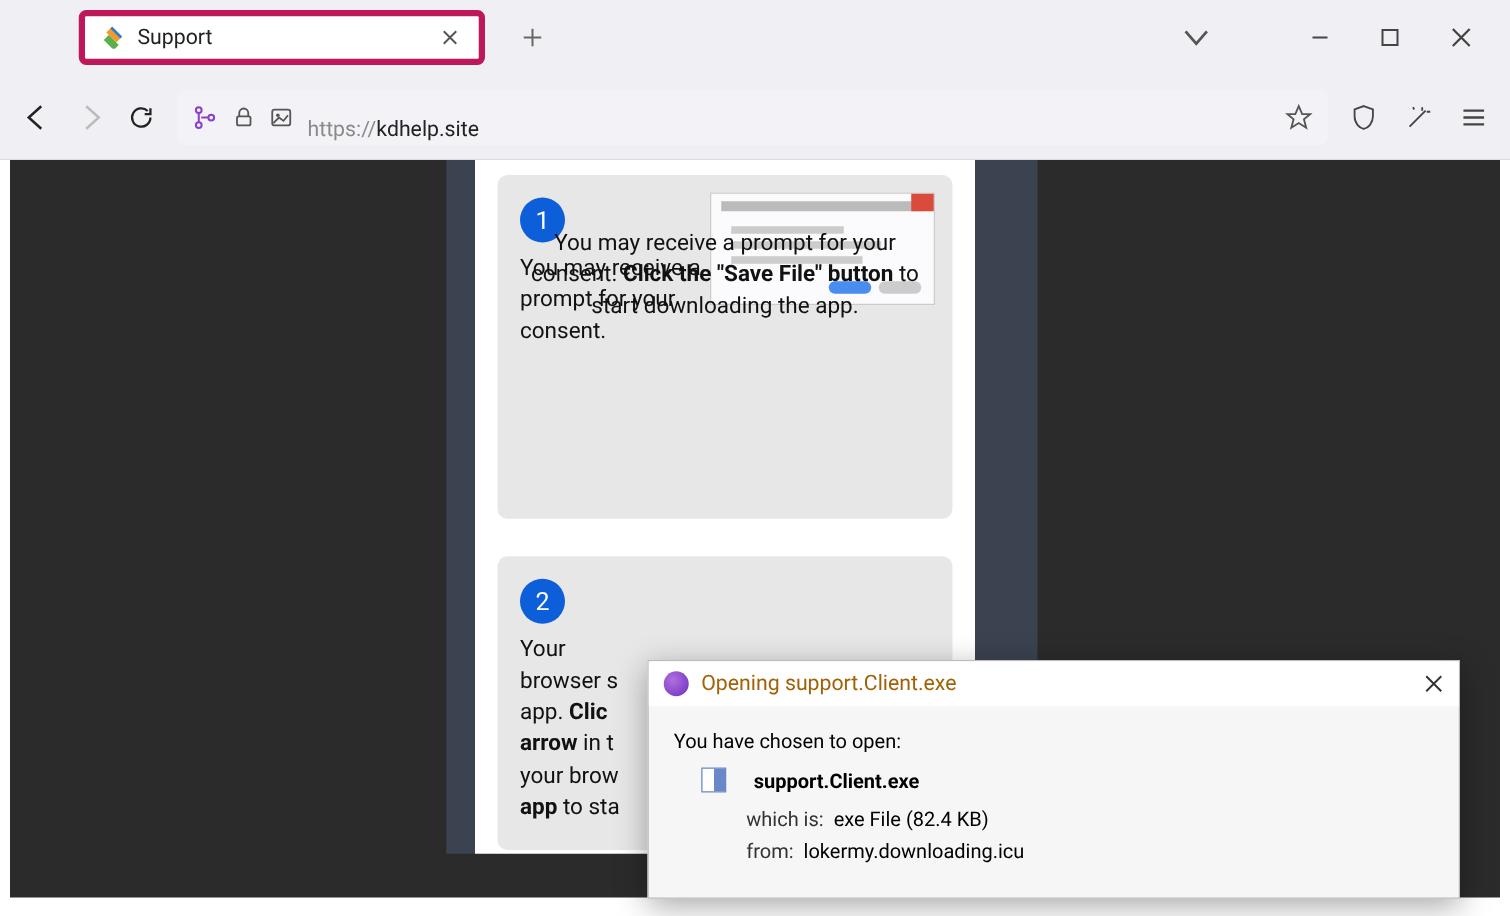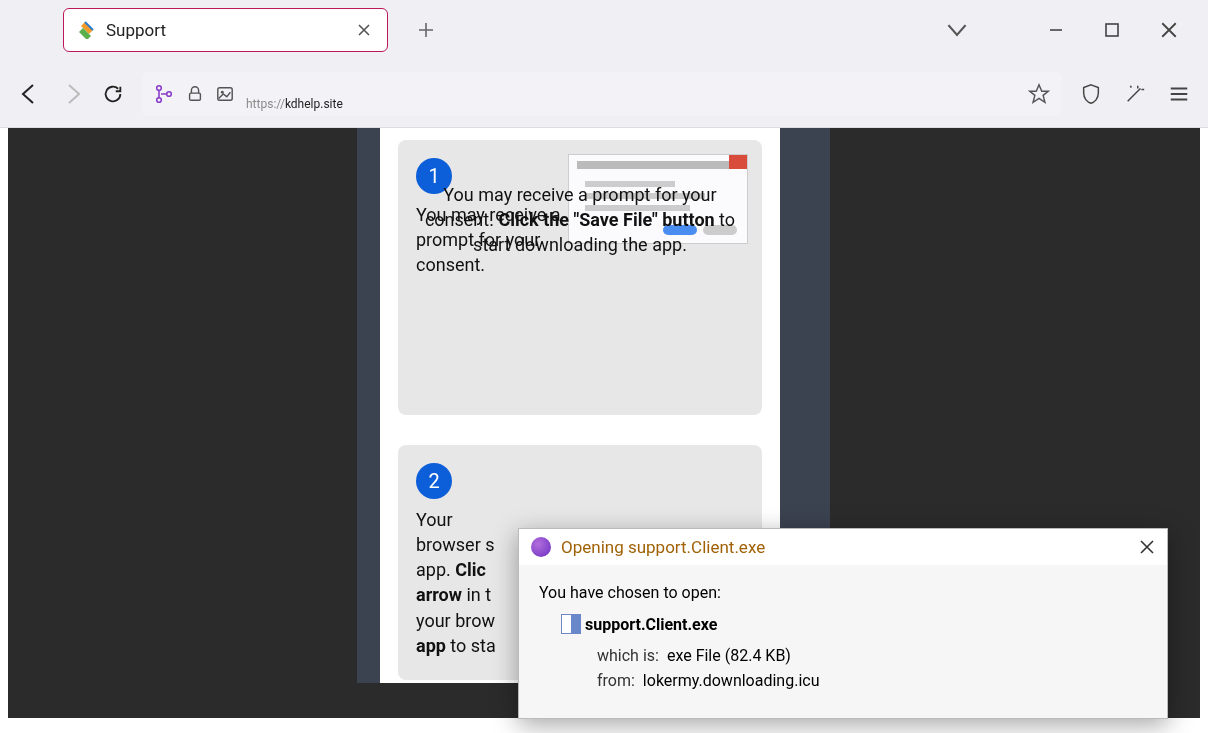--- a/index.html
+++ b/index.html
@@ -19,21 +19,21 @@
   }
   .tab-strip {
     display: flex;
     align-items: center;
     height: 60px;
     padding: 0 8px;
     position: relative;
   }
   .tab {
     background: #fff;
-    border: 1px solid #be185d;
+    border: 5px solid #be185d;
     border-radius: 6px;
     height: 44px;
     width: 325px;
     margin-left: 55px;
     display: flex;
     align-items: center;
     padding: 0 14px;
     gap: 10px;
   }
   .tab-favicon {
@@ -72,21 +72,21 @@
     flex: 1;
     background: #f3f3f7;
     border-radius: 6px;
     height: 44px;
     display: flex;
     align-items: center;
     padding: 0 12px;
     gap: 12px;
   }
   .urlbar .icon { color: #555; }
-  .urlbar .addr { font-size: 12px; margin-top: 20px; }
+  .urlbar .addr { font-size: 17px; margin-top: 20px; }
   .urlbar .addr .scheme { color: #8a8a8a; }
   .urlbar .addr .host { color: #222; }
   .urlbar .star { margin-left: auto; color: #555; }
   .toolbar-right { display: flex; gap: 22px; color: #444; }
   
   .viewport {
     position: relative;
     height: 605px;
     background: #fff;
   }
@@ -194,21 +194,21 @@
     background: radial-gradient(circle at 35% 35%, #b36edc, #6a2fc2);
     margin-right: 10px;
   }
   .dialog-header .dtitle { font-size: 17px; color: #a16207; flex:1;}
   .dialog-header .close { cursor: pointer; color:#444; }
   .dialog-body {
     padding: 18px 20px 22px 20px;
   }
   .dialog-body .chosen { margin-bottom: 12px; }
   .filebox {
-    display: flex; align-items: center; gap: 4px;
+    display: flex; align-items: center; gap: 22px;
     padding-left: 22px;
     margin-bottom: 12px;
   }
   .filebox .ficon {
     width: 20px; height: 20px;
     border: 1px solid #6a87c9;
     background: linear-gradient(to right,#fff 50%,#6a87c9 50%);
   }
   .filebox .fname { font-weight: 700; }
   .metarow {

